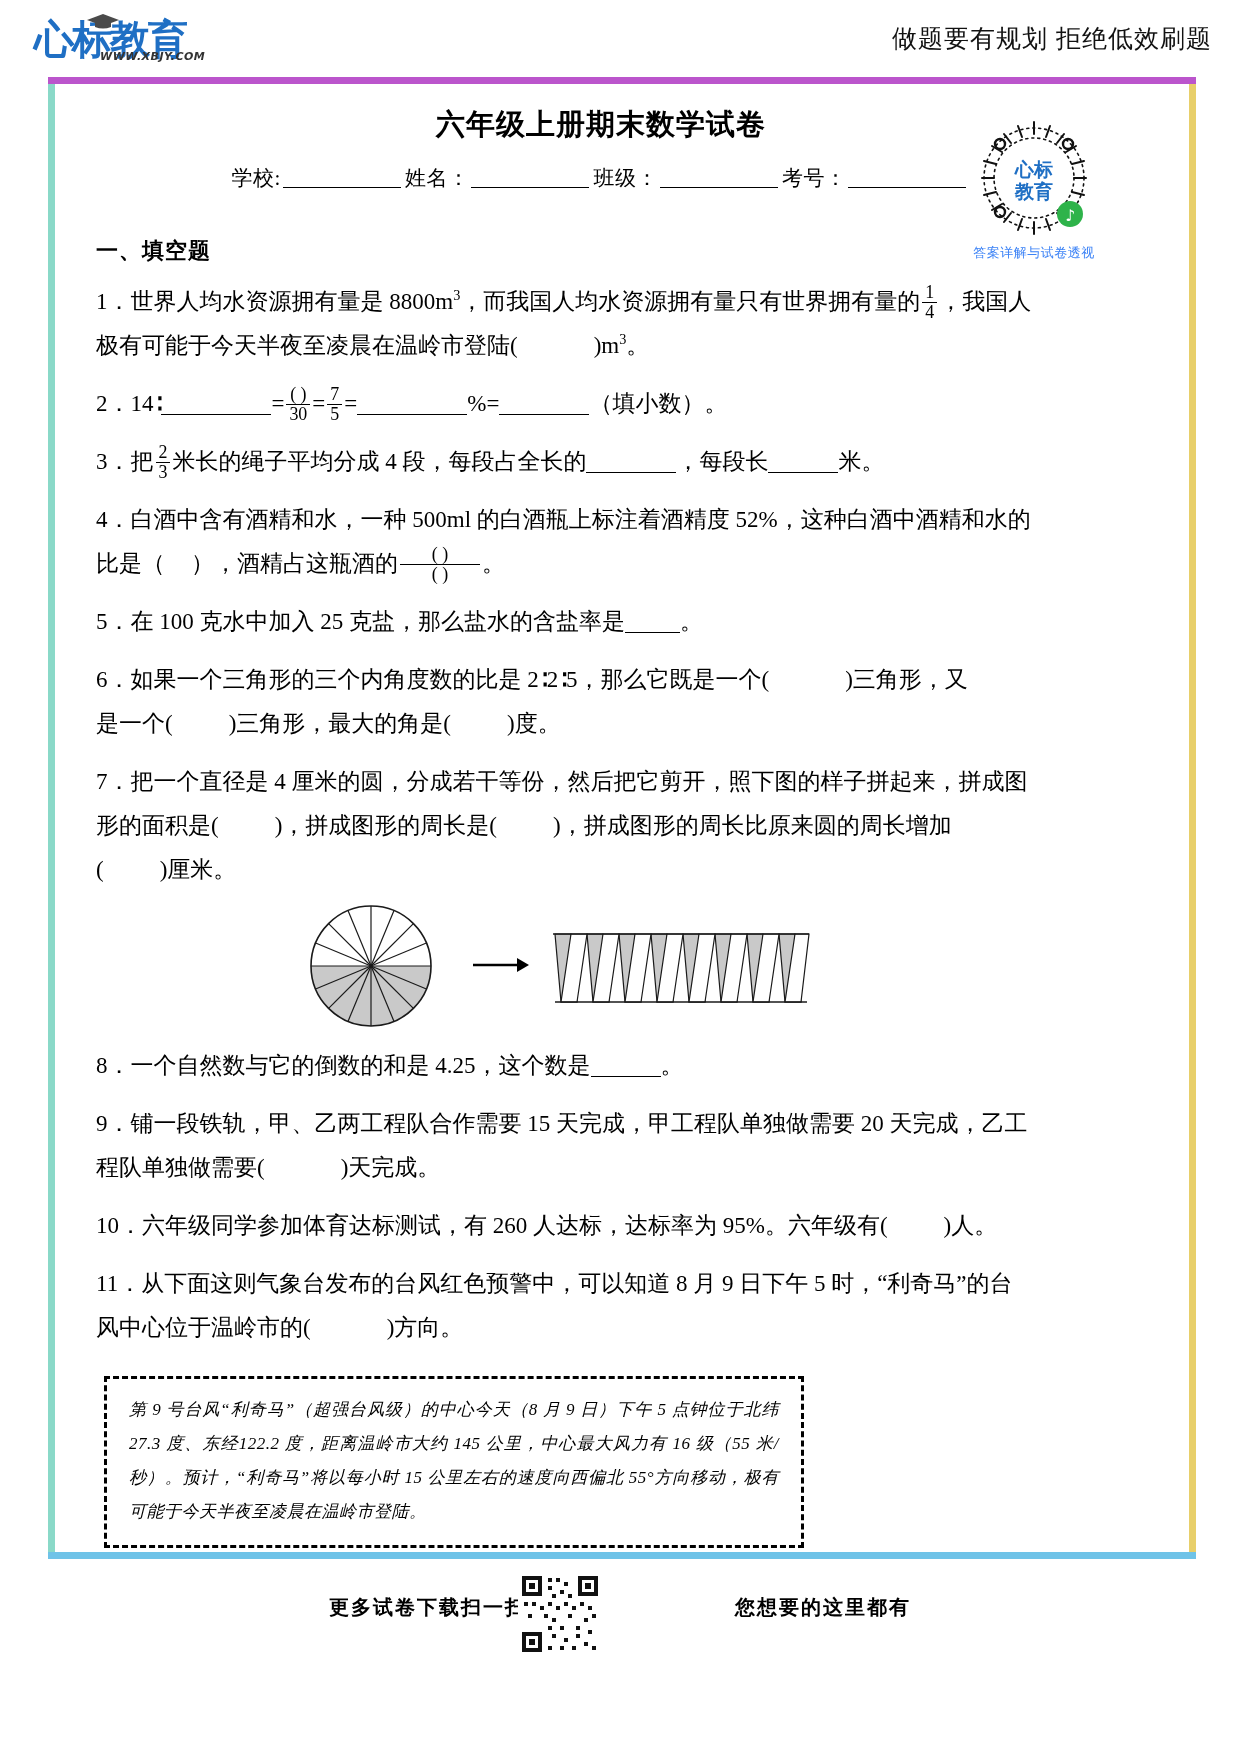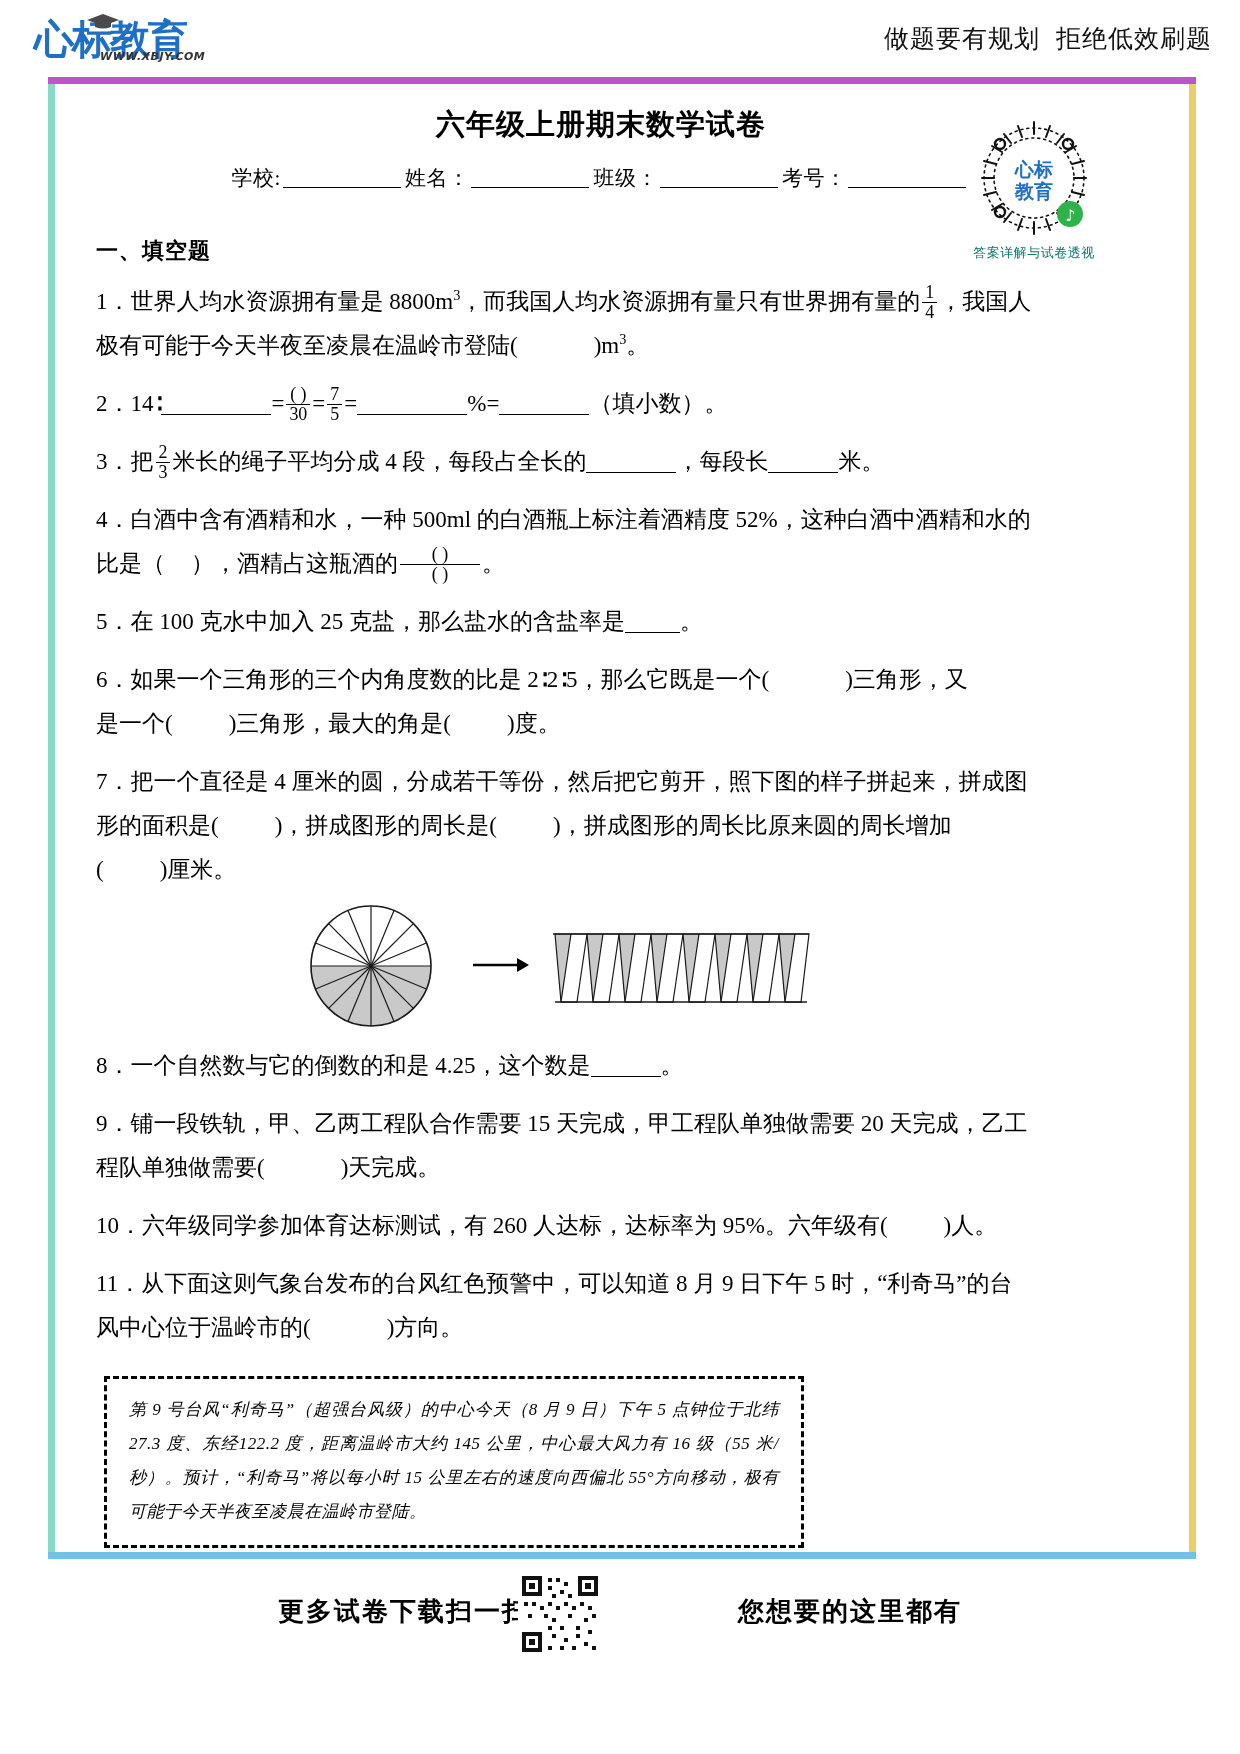--- a/index.html
+++ b/index.html
@@ -48,21 +48,21 @@
     font-style: italic;
     font-weight: bold;
     font-size: 11px;
     color: #333;
     letter-spacing: 0.5px;
   }
   #banner-slogan {
     position: absolute;
     right: 28px; top: 22px;
     font-size: 25px;
-    font-family: Liberation Mono, monospace;
+    font-family: Liberation Sans, sans-serif;
     color: #111;
     letter-spacing: 1px;
     white-space: nowrap;
   }
 
   
   #frame-top {
     position: absolute;
     left: 48px; top: 77px;
     width: 1148px; height: 7px;
@@ -126,21 +126,21 @@
     position: absolute;
     right: 8px; top: 22px;
     width: 128px;
     text-align: center;
   }
   #qr-img { width: 120px; height: 120px; display:block; margin: 0 auto; }
   #qr-caption {
     margin-top: 6px;
     font-size: 13px;
     font-family: "Liberation Sans", sans-serif;
-    color: #0f766e;
+    color: #3b82f6;
     white-space: nowrap;
     letter-spacing: 0.5px;
   }
 
   
   .section-head {
     margin-top: 44px;
     font-weight: bold;
     font-size: 22px;
     letter-spacing: 1px;
@@ -223,21 +223,21 @@
     position: absolute;
     left: 0; top: 1570px;
     width: 1240px;
     height: 90px;
   }
   #footer-text {
     position: absolute;
     left: 0; top: 24px;
     width: 1240px;
     text-align: center;
-    font-size: 26px;
+    font-size: 20px;
     font-weight: bold;
     letter-spacing: 2px;
     font-family: "Liberation Sans", sans-serif;
   }
   #footer-qr {
     position: absolute;
     left: 518px; top: 2px;
     width: 84px; height: 84px;
   }
   #footer-left  { margin-right: 104px; }

